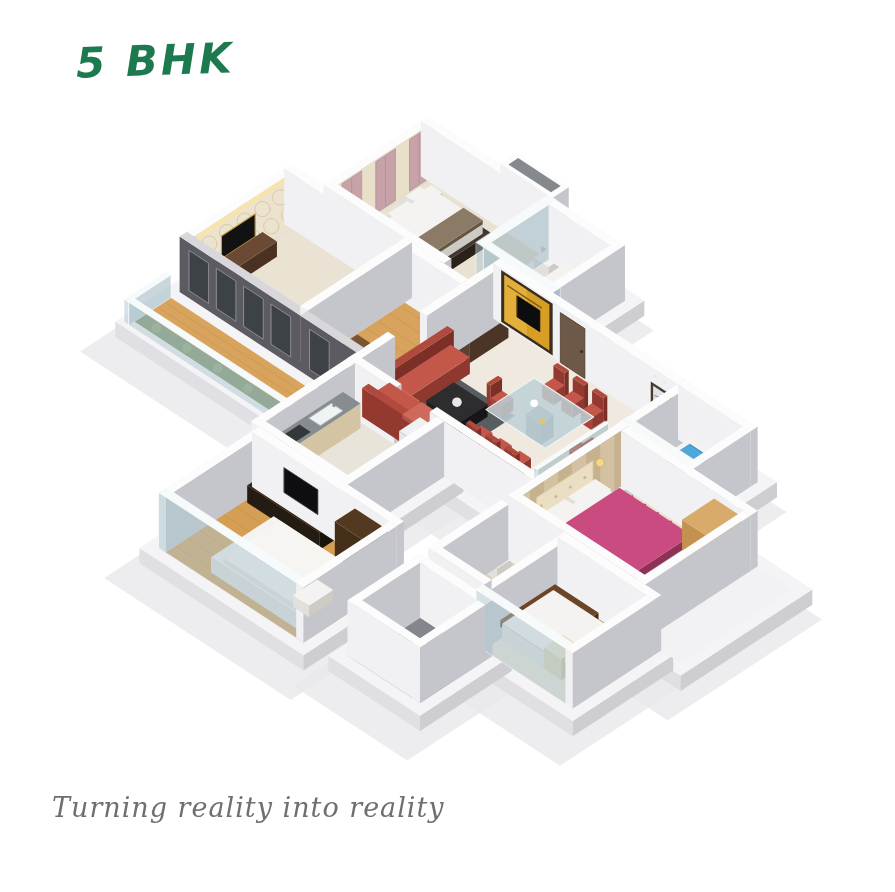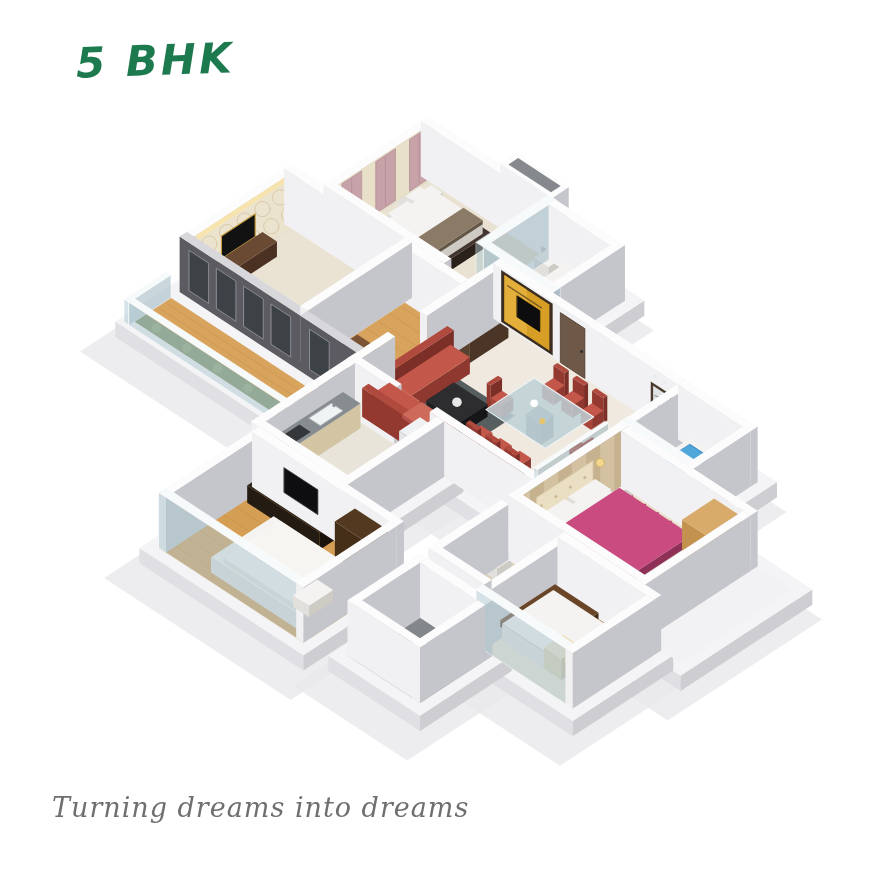--- a/index.html
+++ b/index.html
@@ -681,13 +681,13 @@
         <path d="M177.2 600.1 L184.8 605.0 L184.8 547.0 L177.2 542.1 Z" fill="#f1f1f3"></path>
         <path d="M269.6 549.5 L184.8 605.0 L184.8 547.0 L269.6 491.5 Z" fill="#c5c6cc"></path>
         <path d="M262.1 486.5 L269.6 491.5 L184.8 547.0 L177.2 542.1 Z" fill="#fcfcfd"></path>
         <path d="M17.6 594.6 L25.2 599.5 L25.2 541.5 L17.6 536.6 Z" fill="#f1f1f3"></path>
         <path d="M93.2 555.0 L25.2 599.5 L25.2 541.5 L93.2 497.0 Z" fill="#c5c6cc"></path>
         <path d="M85.7 492.0 L93.2 497.0 L25.2 541.5 L17.6 536.6 Z" fill="#fcfcfd"></path>
       </g>
     </svg>
 </div>
 
-<p class="tagline">Turning dreams into dreams</p>
+<p class="tagline">Turning reality into reality</p>
 
 </body></html>

